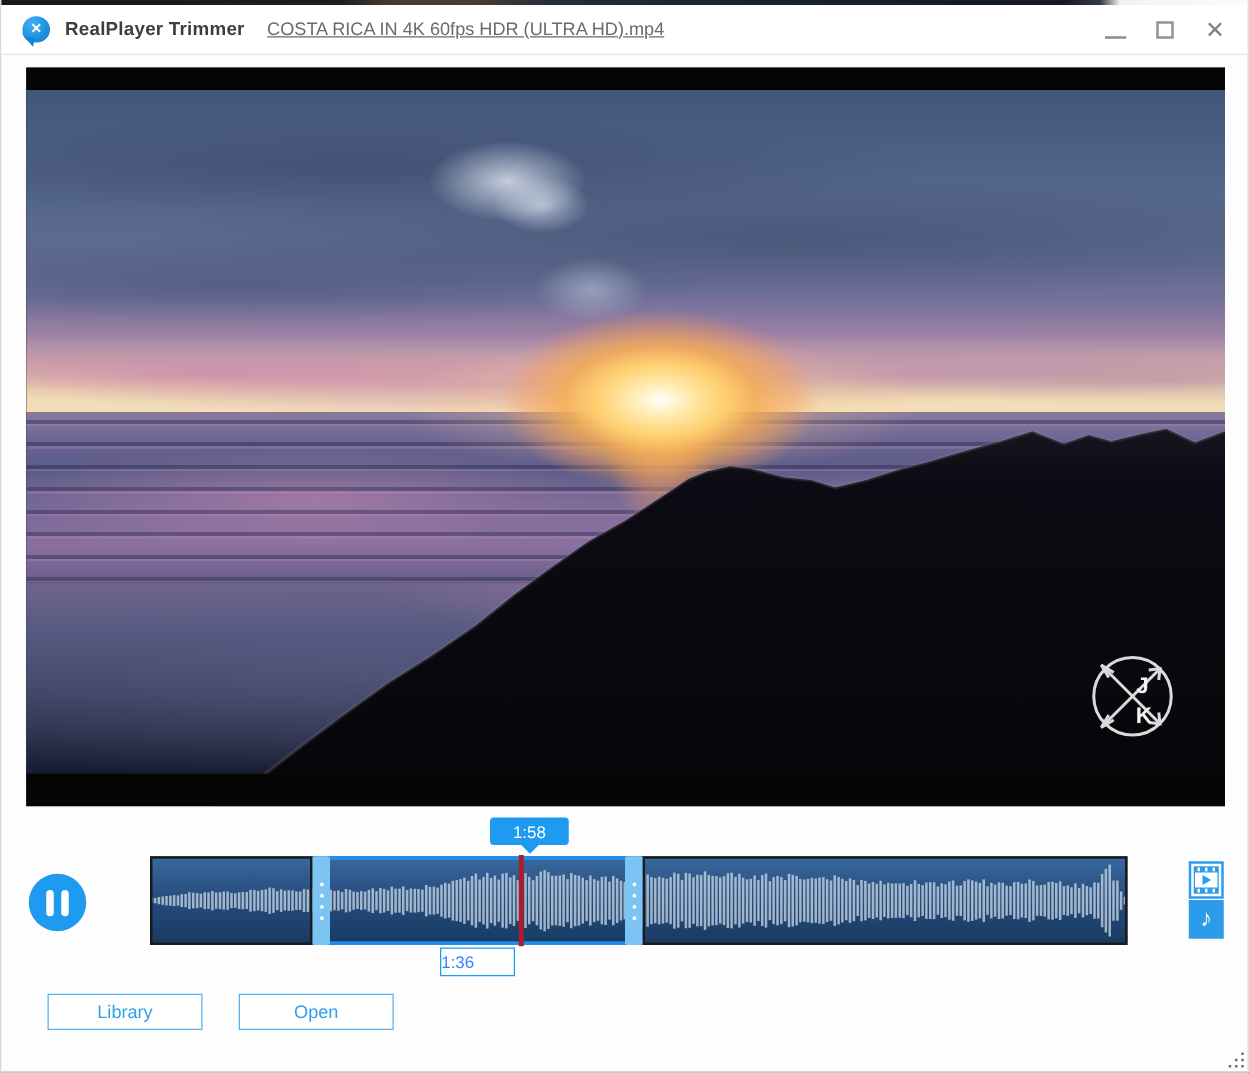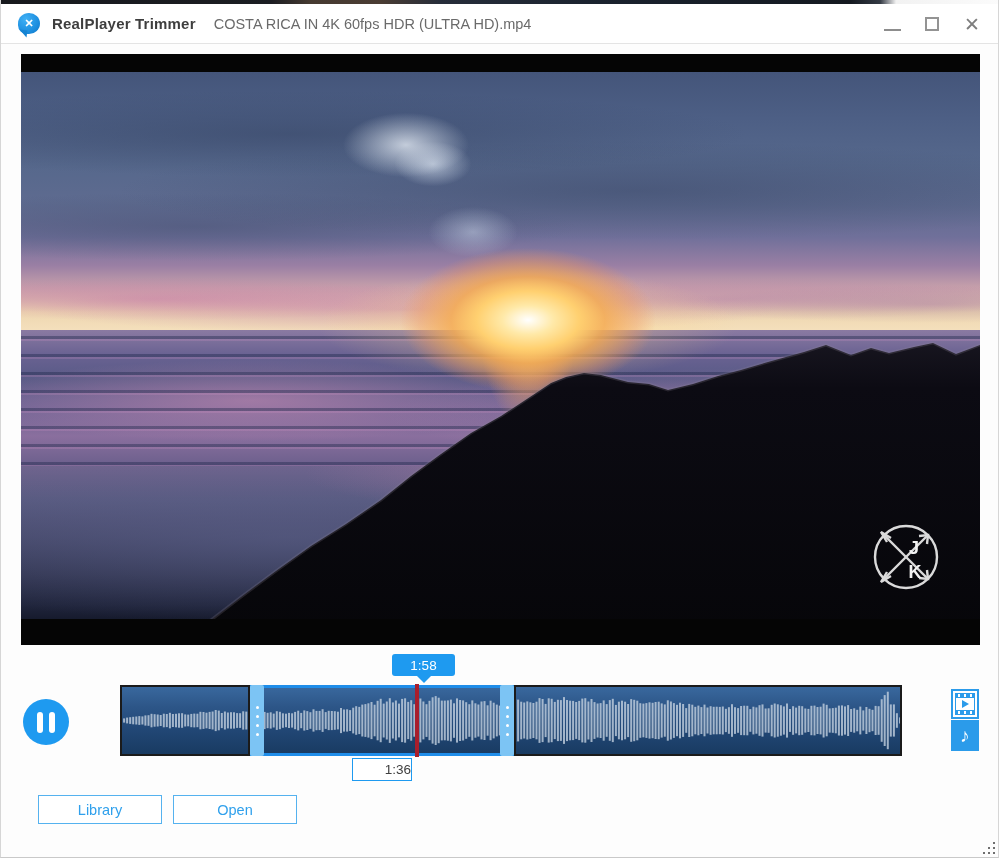--- a/index.html
+++ b/index.html
@@ -12,21 +12,21 @@
   
   .titlebar{position:absolute;left:0;top:4px;width:100%;height:40px;background:#ffffff;
     border-bottom:1px solid #e4e4e4;display:flex;align-items:center;padding-left:17px;}
   .logo{position:relative;width:22px;height:21px;border-radius:50% 50% 50% 42%;
     background:radial-gradient(circle at 35% 30%,#3fb0f5,#1d8fe0 60%,#0f74c4);
     display:flex;align-items:center;justify-content:center;margin-right:12px;flex:0 0 auto;}
   .logo::after{content:"";position:absolute;left:1px;bottom:-3px;width:0;height:0;
     border-style:solid;border-width:7px 0 0 8px;border-color:#1583d2 transparent transparent transparent;transform:rotate(8deg);}
   .logo-glyph{color:#fff;font-size:11px;font-weight:bold;line-height:1;position:relative;z-index:2;}
   .app-title{font-size:15px;font-weight:bold;color:#3e3e3e;letter-spacing:.2px;}
-  .file-title{font-size:14.5px;color:#6a6a6a;margin-left:18px;white-space:nowrap;}
+  .file-title{font-size:14.5px;color:#6a6a6a;margin-left:18px;white-space:nowrap;text-decoration:underline;}
   .win-controls{position:absolute;right:6px;top:0;height:40px;display:flex;align-items:center;}
   .win-btn{width:40px;height:40px;display:flex;align-items:center;justify-content:center;cursor:default;}
   .min-glyph{width:17px;height:2px;background:#8d8d8d;margin-top:12px;}
   .max-glyph{width:14px;height:14px;border:2px solid #939393;}
   .close-glyph{font-size:19px;color:#7e7e7e;line-height:1;}
   
   .video{position:absolute;left:20px;top:54px;width:959px;height:591px;background:#000;overflow:hidden;}
   .sky{position:absolute;left:0;top:18px;width:959px;height:258px;
     background:
       radial-gradient(90px 46px at 385px 73px,rgba(226,233,242,.8),rgba(226,233,242,0) 70%),
@@ -80,35 +80,35 @@
   .selection{position:absolute;left:130px;top:0;width:264px;height:71px;
     border-top:3px solid #1f8de9;border-bottom:3px solid #1f8de9;cursor:move;}
   .handle{position:absolute;top:0;width:14px;height:71px;background:#7cc4f4;border-radius:2px;
     display:flex;flex-direction:column;align-items:center;justify-content:center;gap:6px;cursor:ew-resize;z-index:4;}
   .handle.left{left:130px;}
   .handle.right{left:380px;}
   .handle i{width:3px;height:3px;border-radius:50%;background:#fff;}
   .playhead{position:absolute;left:295px;top:-1px;width:4px;height:73px;background:#a81e2c;cursor:ew-resize;z-index:5;}
   
   .start-label{position:absolute;left:351px;top:758px;width:60px;height:23px;background:#fff;border:1px solid #1e9af0;
-    color:#404040;font-size:13.5px;display:flex;align-items:center;justify-content:flex-end;z-index:6;}
+    color:#3b82f6;font-size:13.5px;display:flex;align-items:center;justify-content:flex-start;z-index:6;}
   
   .mode-icons{position:absolute;left:950px;top:689px;width:28px;}
   .vid-icon{width:28px;height:30px;border:2px solid #2b9bea;background:#fff;padding:2px;cursor:pointer;}
   .vid-inner{width:100%;height:100%;background:#2b9bea;display:flex;flex-direction:column;}
   .sprockets{height:5px;display:flex;align-items:center;justify-content:space-around;padding:0 1px;}
   .sprockets b{width:2.5px;height:2.5px;background:#fff;}
   .film-mid{flex:1;background:#fff;margin:0 1px;display:flex;align-items:center;justify-content:center;}
   .film-play{width:0;height:0;border-style:solid;border-width:4.5px 0 4.5px 7px;border-color:transparent transparent transparent #2b9bea;}
   .mus-icon{width:28px;height:31px;background:#2b9bea;margin-top:1px;display:flex;align-items:center;justify-content:center;
     color:#fff;font-size:19px;cursor:pointer;}
   
   .btn{position:absolute;top:795px;width:124px;height:29px;background:#fff;border:1px solid #55b2ef;
     color:#2fa0ec;font-size:14.5px;display:flex;align-items:center;justify-content:center;cursor:pointer;}
-  .btn.library{left:37px;} .btn.open{left:172px;} .btn.save{left:838px;}
+  .btn.library{left:37px;} .btn.open{left:190px;} .btn.save{left:838px;}
   
   .grip{position:absolute;right:3px;bottom:3px;width:15px;height:15px;}
   .grip b{position:absolute;width:2.5px;height:2.5px;background:#6f6f6f;}
   .g1{right:0;bottom:0;} .g2{right:0;bottom:5px;} .g3{right:0;bottom:10px;}
   .g4{right:5px;bottom:0;} .g5{right:5px;bottom:5px;} .g6{right:10px;bottom:0;}
 </style>
 </head>
 <body>
 
 <div class="app">

